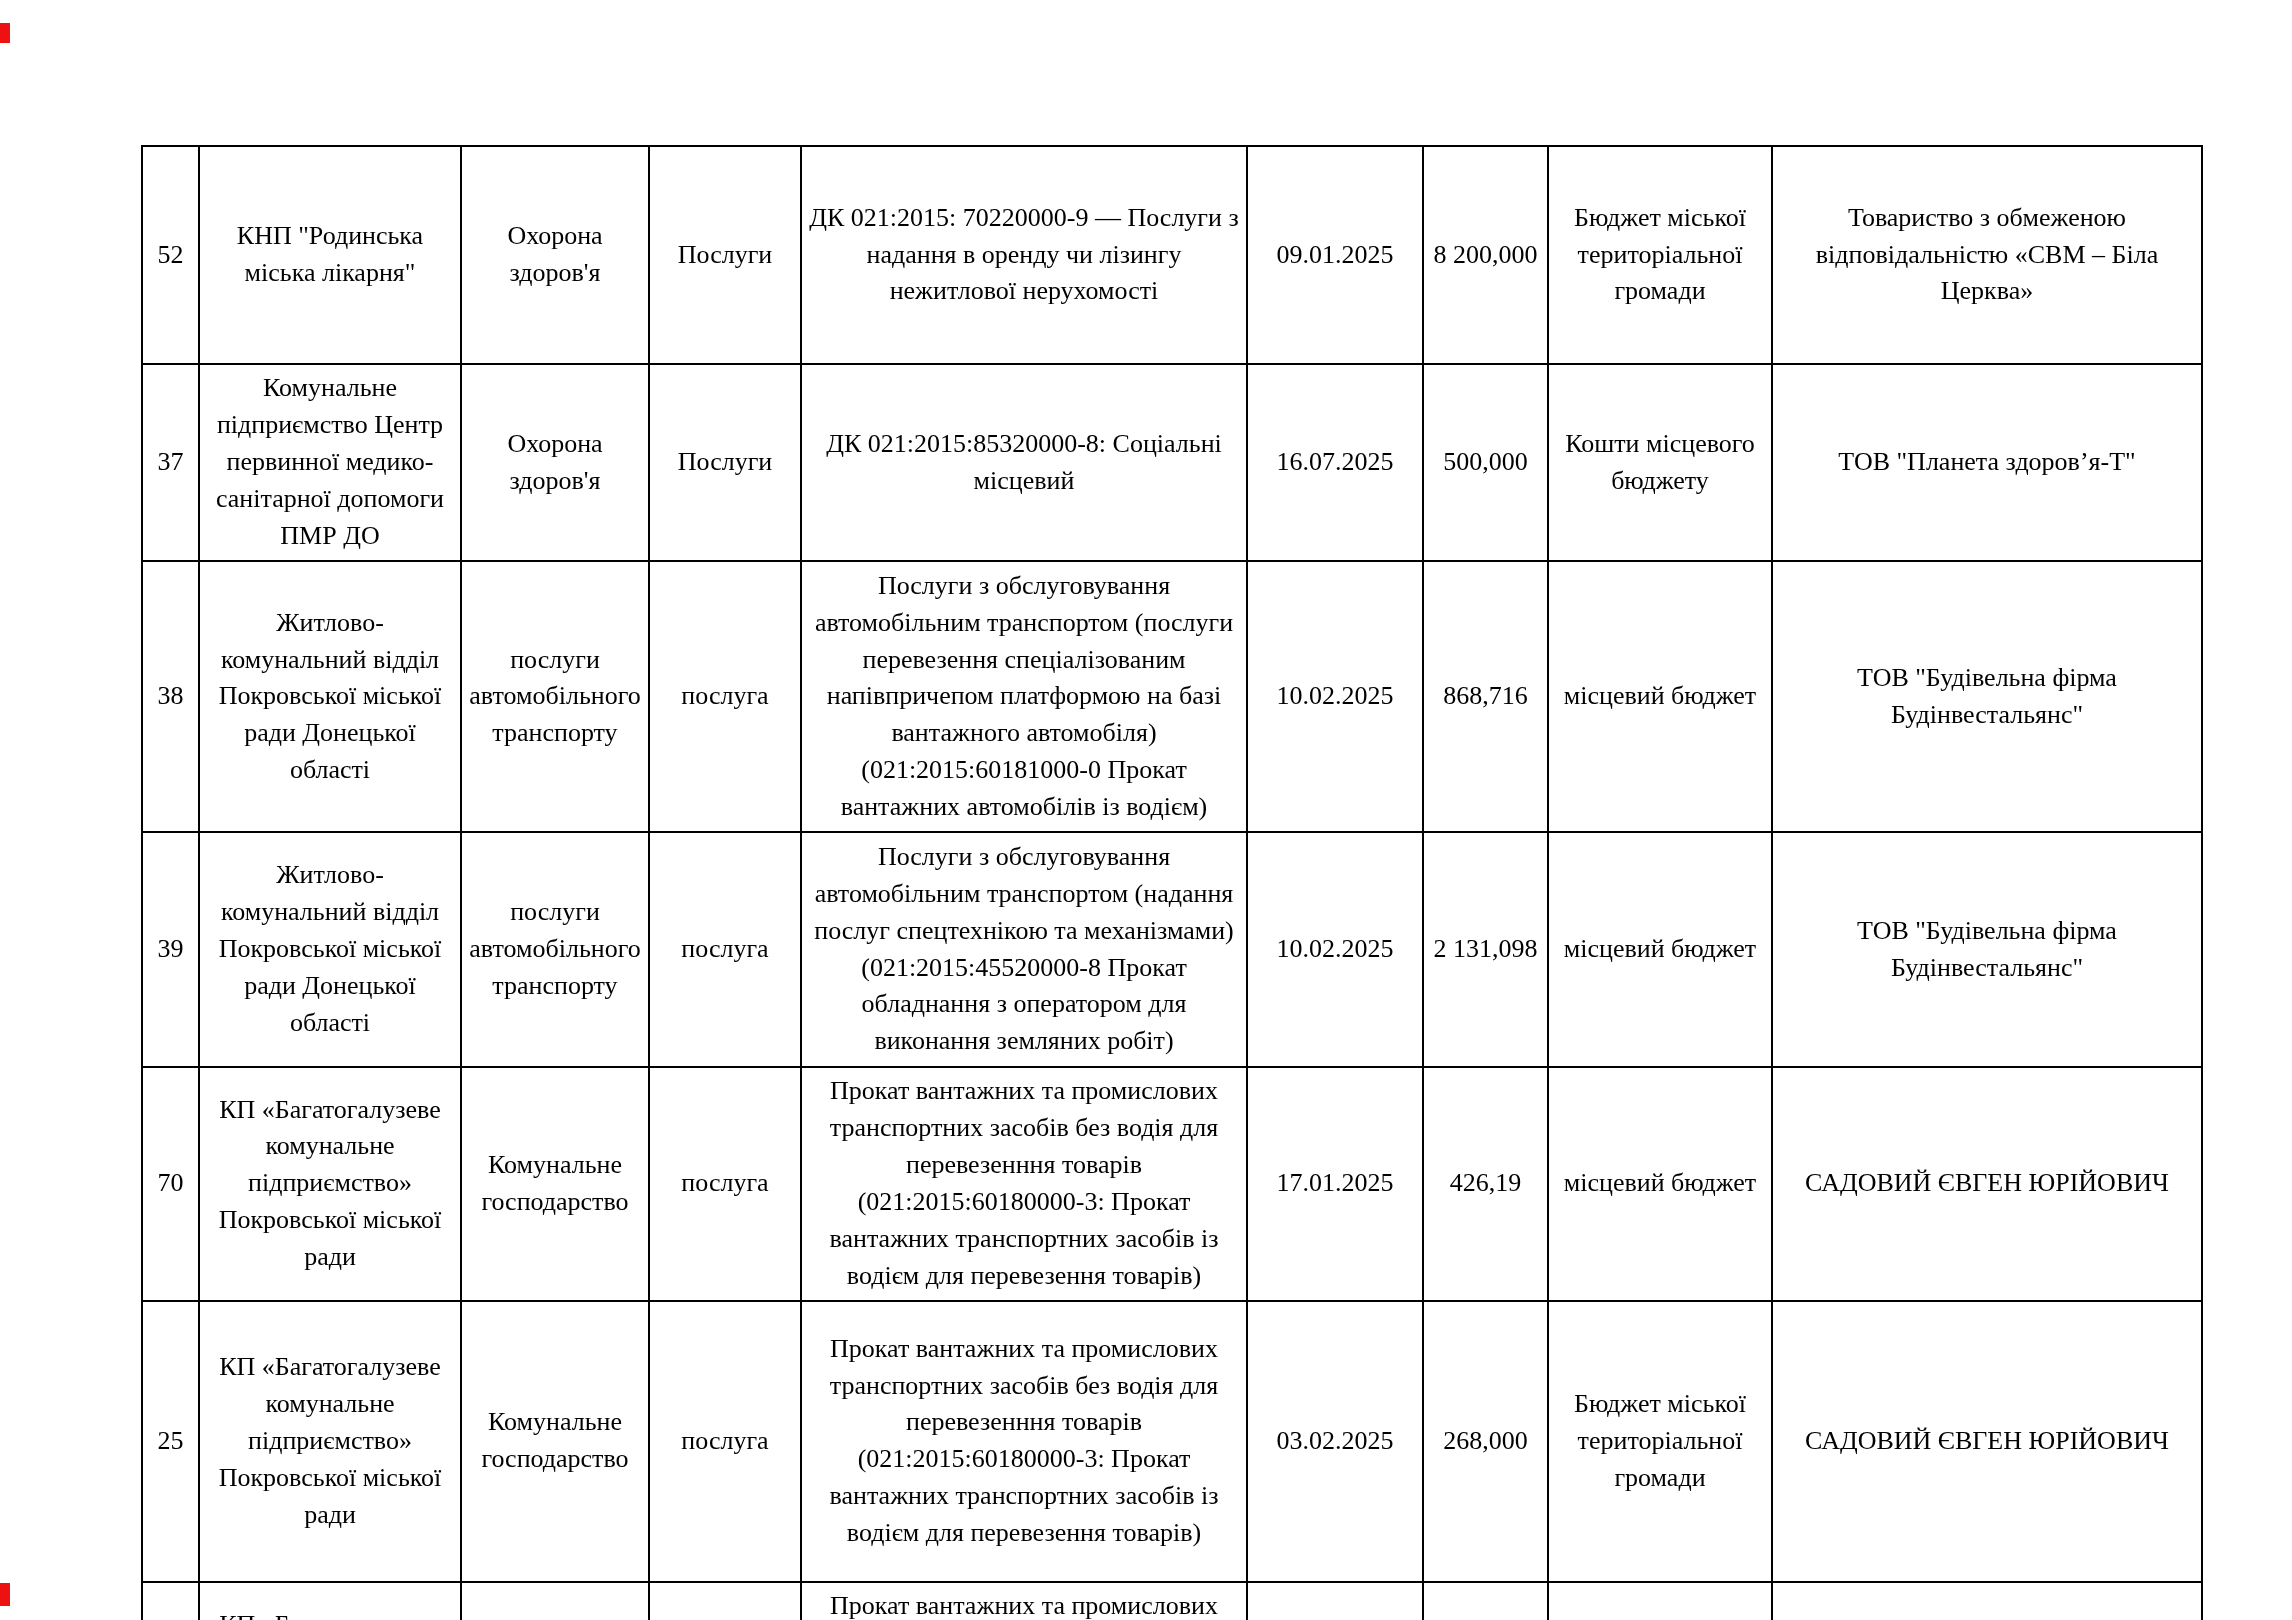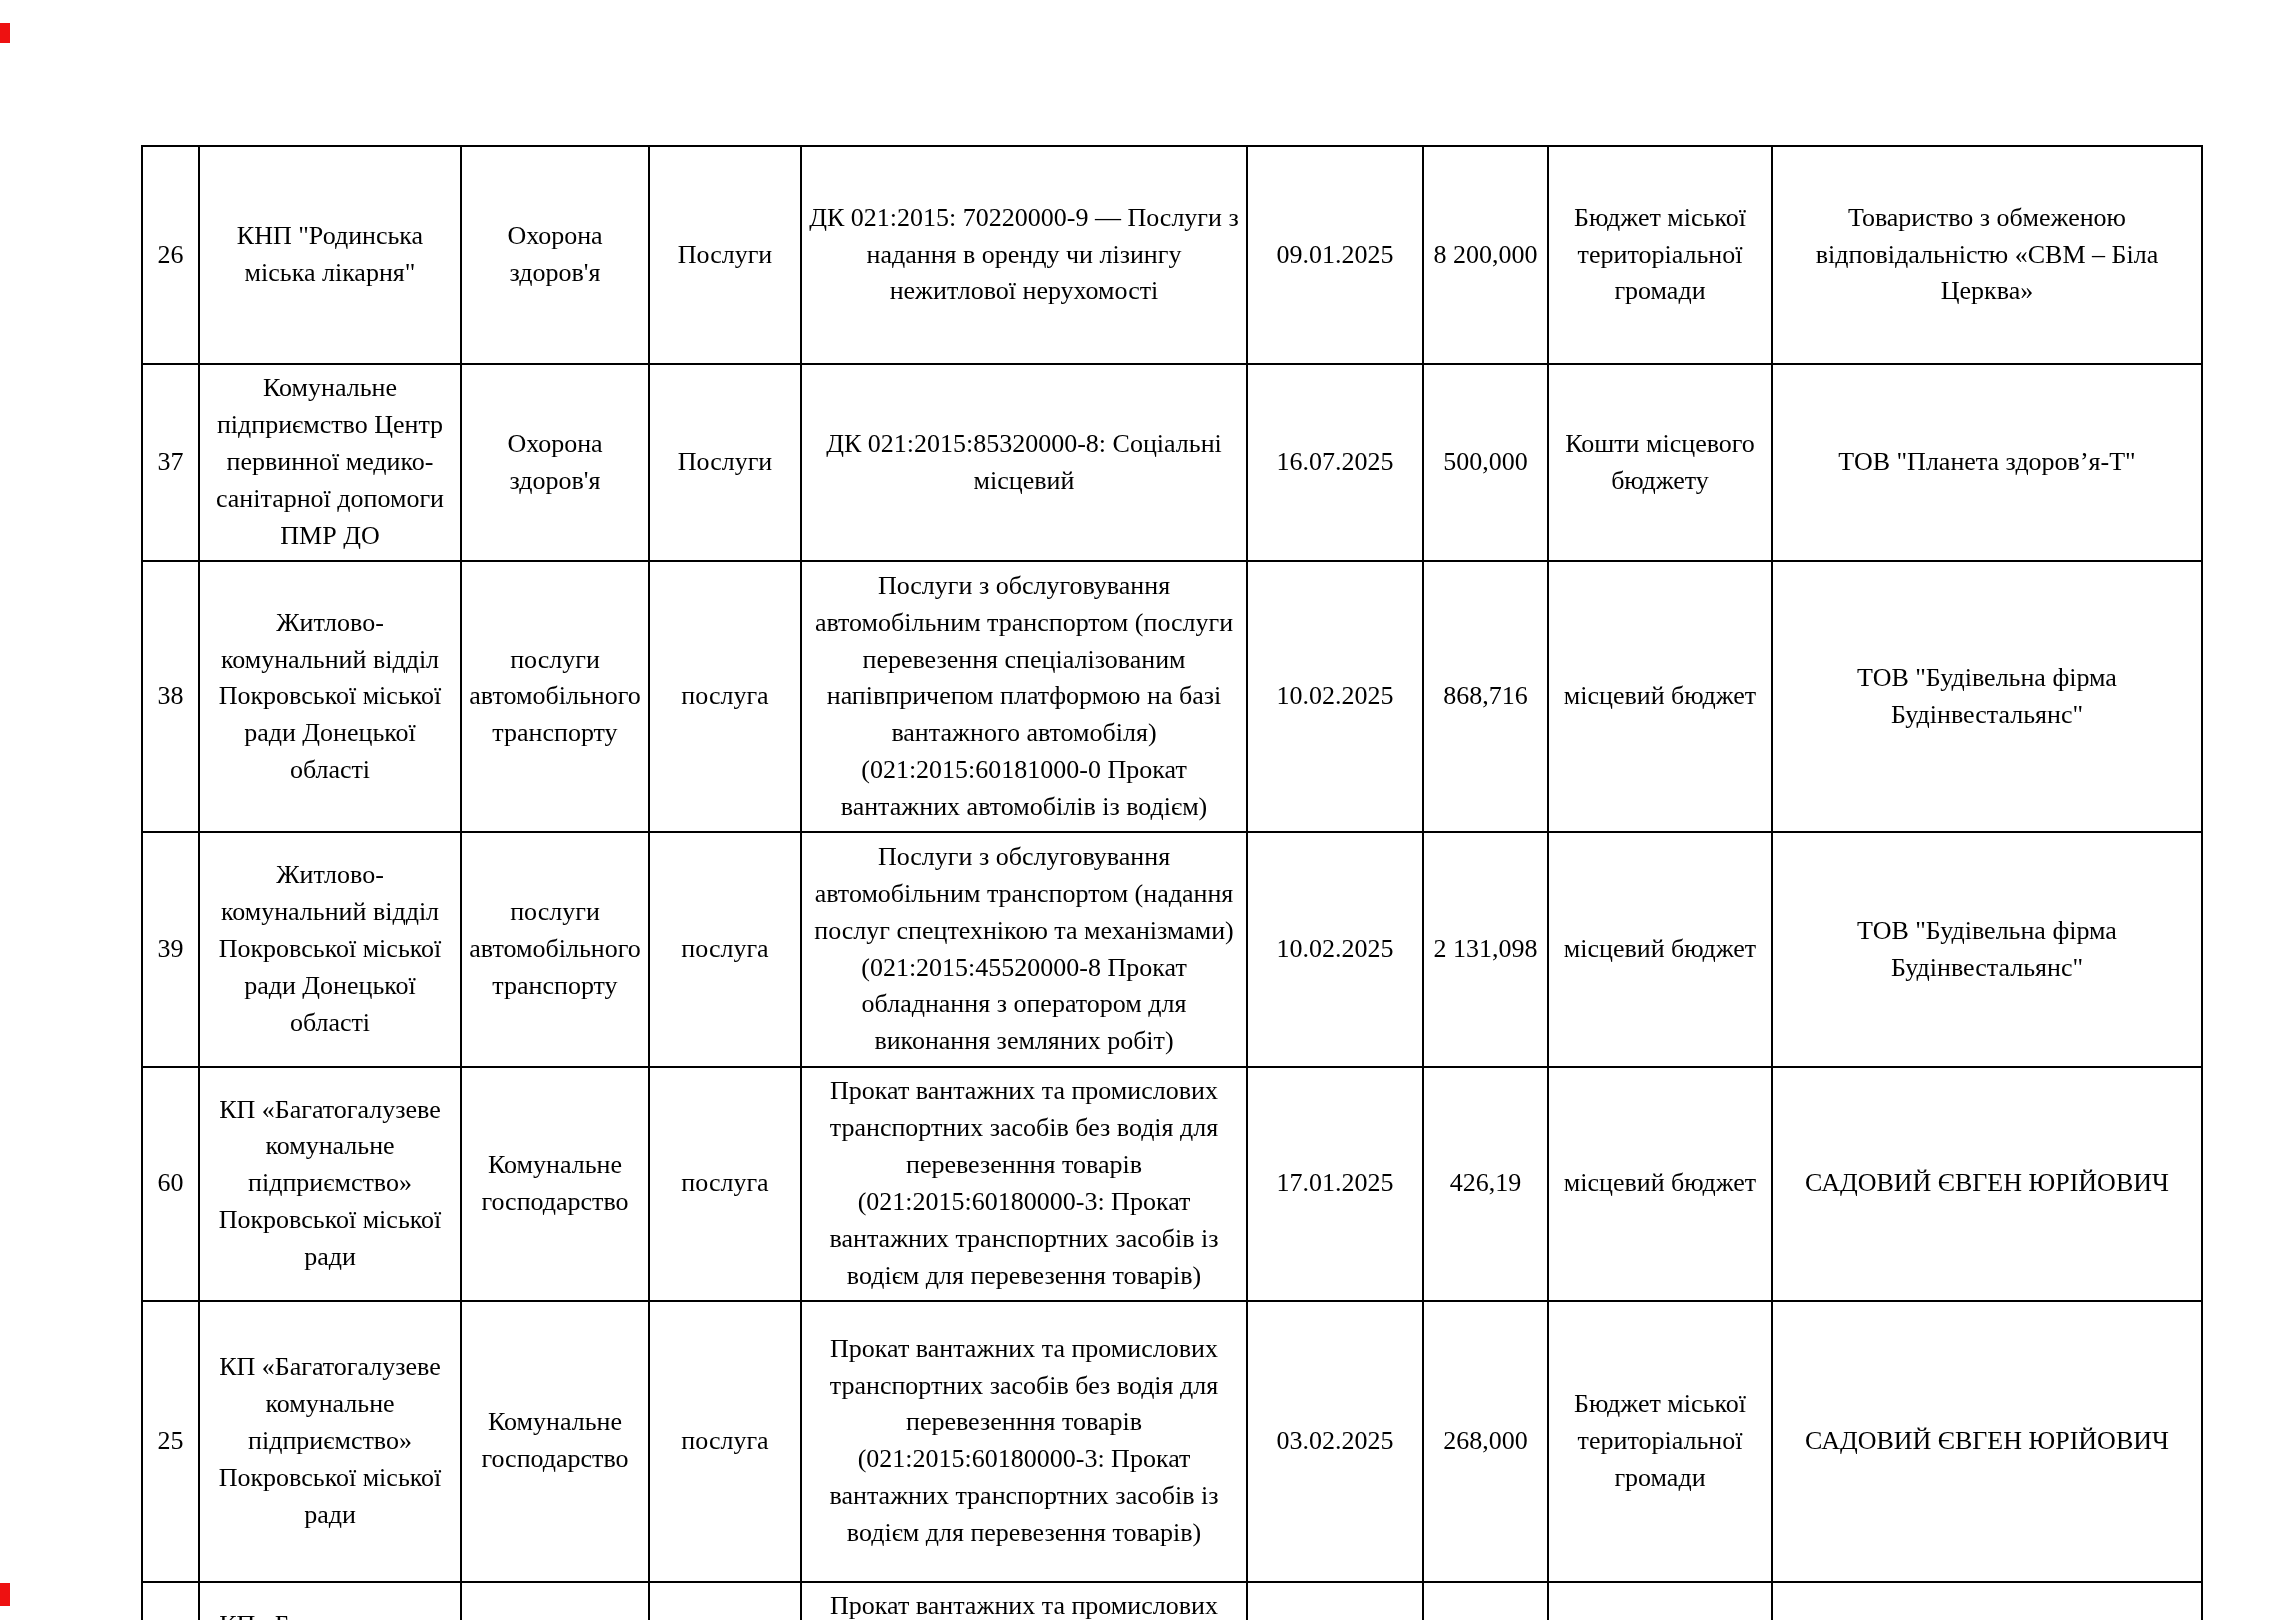--- a/index.html
+++ b/index.html
@@ -81,21 +81,21 @@
         <col class="c-category">
         <col class="c-type">
       <col class="c-desc">
         <col class="c-date">
         <col class="c-amount">
         <col class="c-budget">
       <col class="c-contractor">
     </colgroup>
     <tbody>
       <tr class="r0">
-        <td>26</td>
+        <td>52</td>
         <td>КНП "Родинська міська лікарня"</td>
         <td>Охорона здоров'я</td>
         <td>Послуги</td>
         <td>ДК 021:2015: 70220000-9 — Послуги з надання в оренду чи лізингу нежитлової нерухомості</td>
         <td>09.01.2025</td>
         <td>8 200,000</td>
         <td>Бюджет міської територіальної громади</td>
         <td>Товариство з обмеженою відповідальністю «СВМ – Біла Церква»</td>
       </tr>
       <tr class="r1">
@@ -125,21 +125,21 @@
         <td>Житлово-комунальний відділ Покровської міської ради Донецької області</td>
         <td>послуги автомобільного транспорту</td>
         <td>послуга</td>
         <td>Послуги з обслуговування автомобільним транспортом (надання послуг спецтехнікою та механізмами)   (021:2015:45520000-8 Прокат обладнання з оператором для виконання земляних робіт)</td>
         <td>10.02.2025</td>
         <td>2 131,098</td>
         <td>місцевий бюджет</td>
         <td>ТОВ "Будівельна фірма Будінвестальянс"</td>
       </tr>
       <tr class="r4">
-        <td>60</td>
+        <td>70</td>
         <td>КП «Багатогалузеве комунальне підприємство» Покровської міської ради</td>
         <td>Комунальне господарство</td>
         <td>послуга</td>
         <td>Прокат вантажних та промислових транспортних засобів без водія для перевезенння товарів (021:2015:60180000-3: Прокат вантажних транспортних засобів із водієм для перевезення товарів)</td>
         <td>17.01.2025</td>
         <td>426,19</td>
         <td>місцевий бюджет</td>
         <td>САДОВИЙ ЄВГЕН ЮРІЙОВИЧ</td>
       </tr>
       <tr class="r5">

